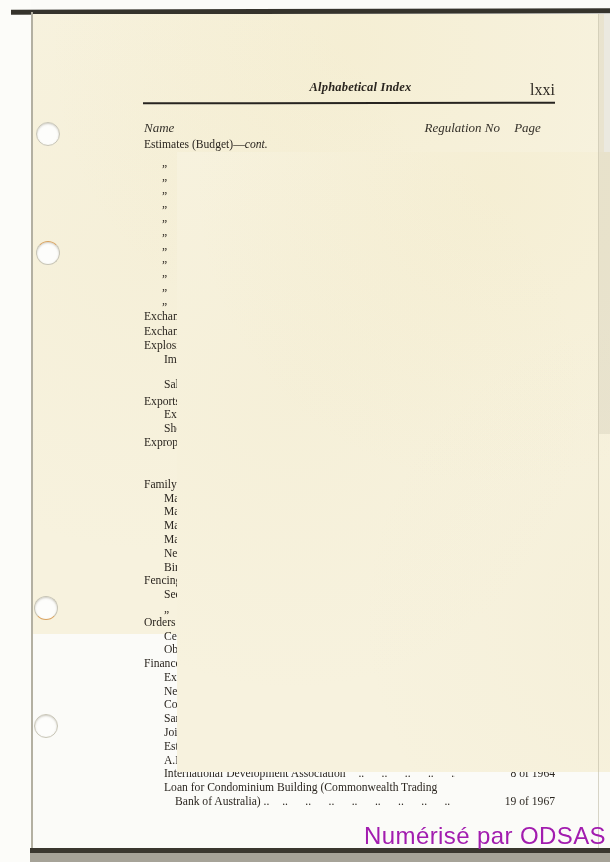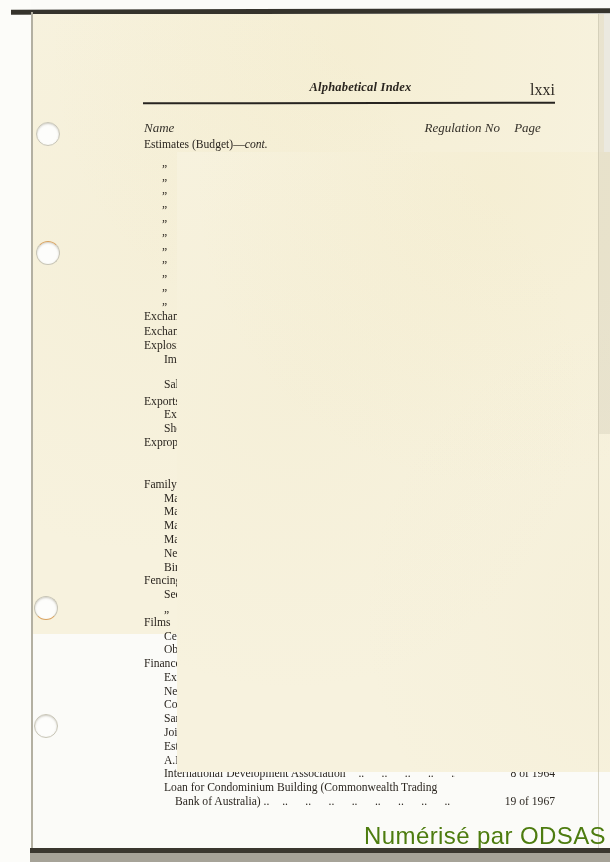--- a/index.html
+++ b/index.html
@@ -58,21 +58,21 @@
   .row .name.ind1{padding-left:20px;}
   .row .name.ind2{padding-left:31px;}
   .row .d1{display:inline-block;width:46px;margin-left:18px;}
   .row .d2{display:inline-block;width:37px;}
   .note-row{height:11px;line-height:10px;}
   .note-row .reg{margin-right:-6px;font-size:11.2px;}
   .gap-row{height:28px;}
   
   .watermark{position:absolute;right:4px;top:822px;
              font-family:"Liberation Sans", sans-serif;
-             font-size:24px;color:#4d7c0f;letter-spacing:.4px;}
+             font-size:24px;color:#a21caf;letter-spacing:.4px;}
 </style>
 </head>
 <body>
 
 <div class="scan">
 
   <div class="edge-left-white"></div>
   <div class="edge-top-line"></div>
 
   <div class="page">
@@ -274,21 +274,21 @@
     <span class="reg">2 of 1941</span>
     <span class="page">365</span>
   </div>
         <div class="row">
     <span class="name ind1">„    „ ..</span>
     <span class="leader"> ..  ..  ..  ..  ..  ..  ..  ..  ..  ..  ..  ..  ..  ..  ..  ..  </span>
     <span class="reg">3 of 1941</span>
     <span class="page">369</span>
   </div>
         <div class="row section-row">
-    <span class="name">Films</span>
+    <span class="name">Orders</span>
     <span class="leader"></span>
     <span class="reg"></span>
     <span class="page"></span>
   </div>
         <div class="row">
     <span class="name ind1">Censorship</span>
     <span class="leader"> ..  ..  ..  ..  ..  ..  ..  ..  ..  ..  ..  ..  ..  ..  ..  ..  </span>
     <span class="reg">16 of 1973</span>
     <span class="page">1863</span>
   </div>

